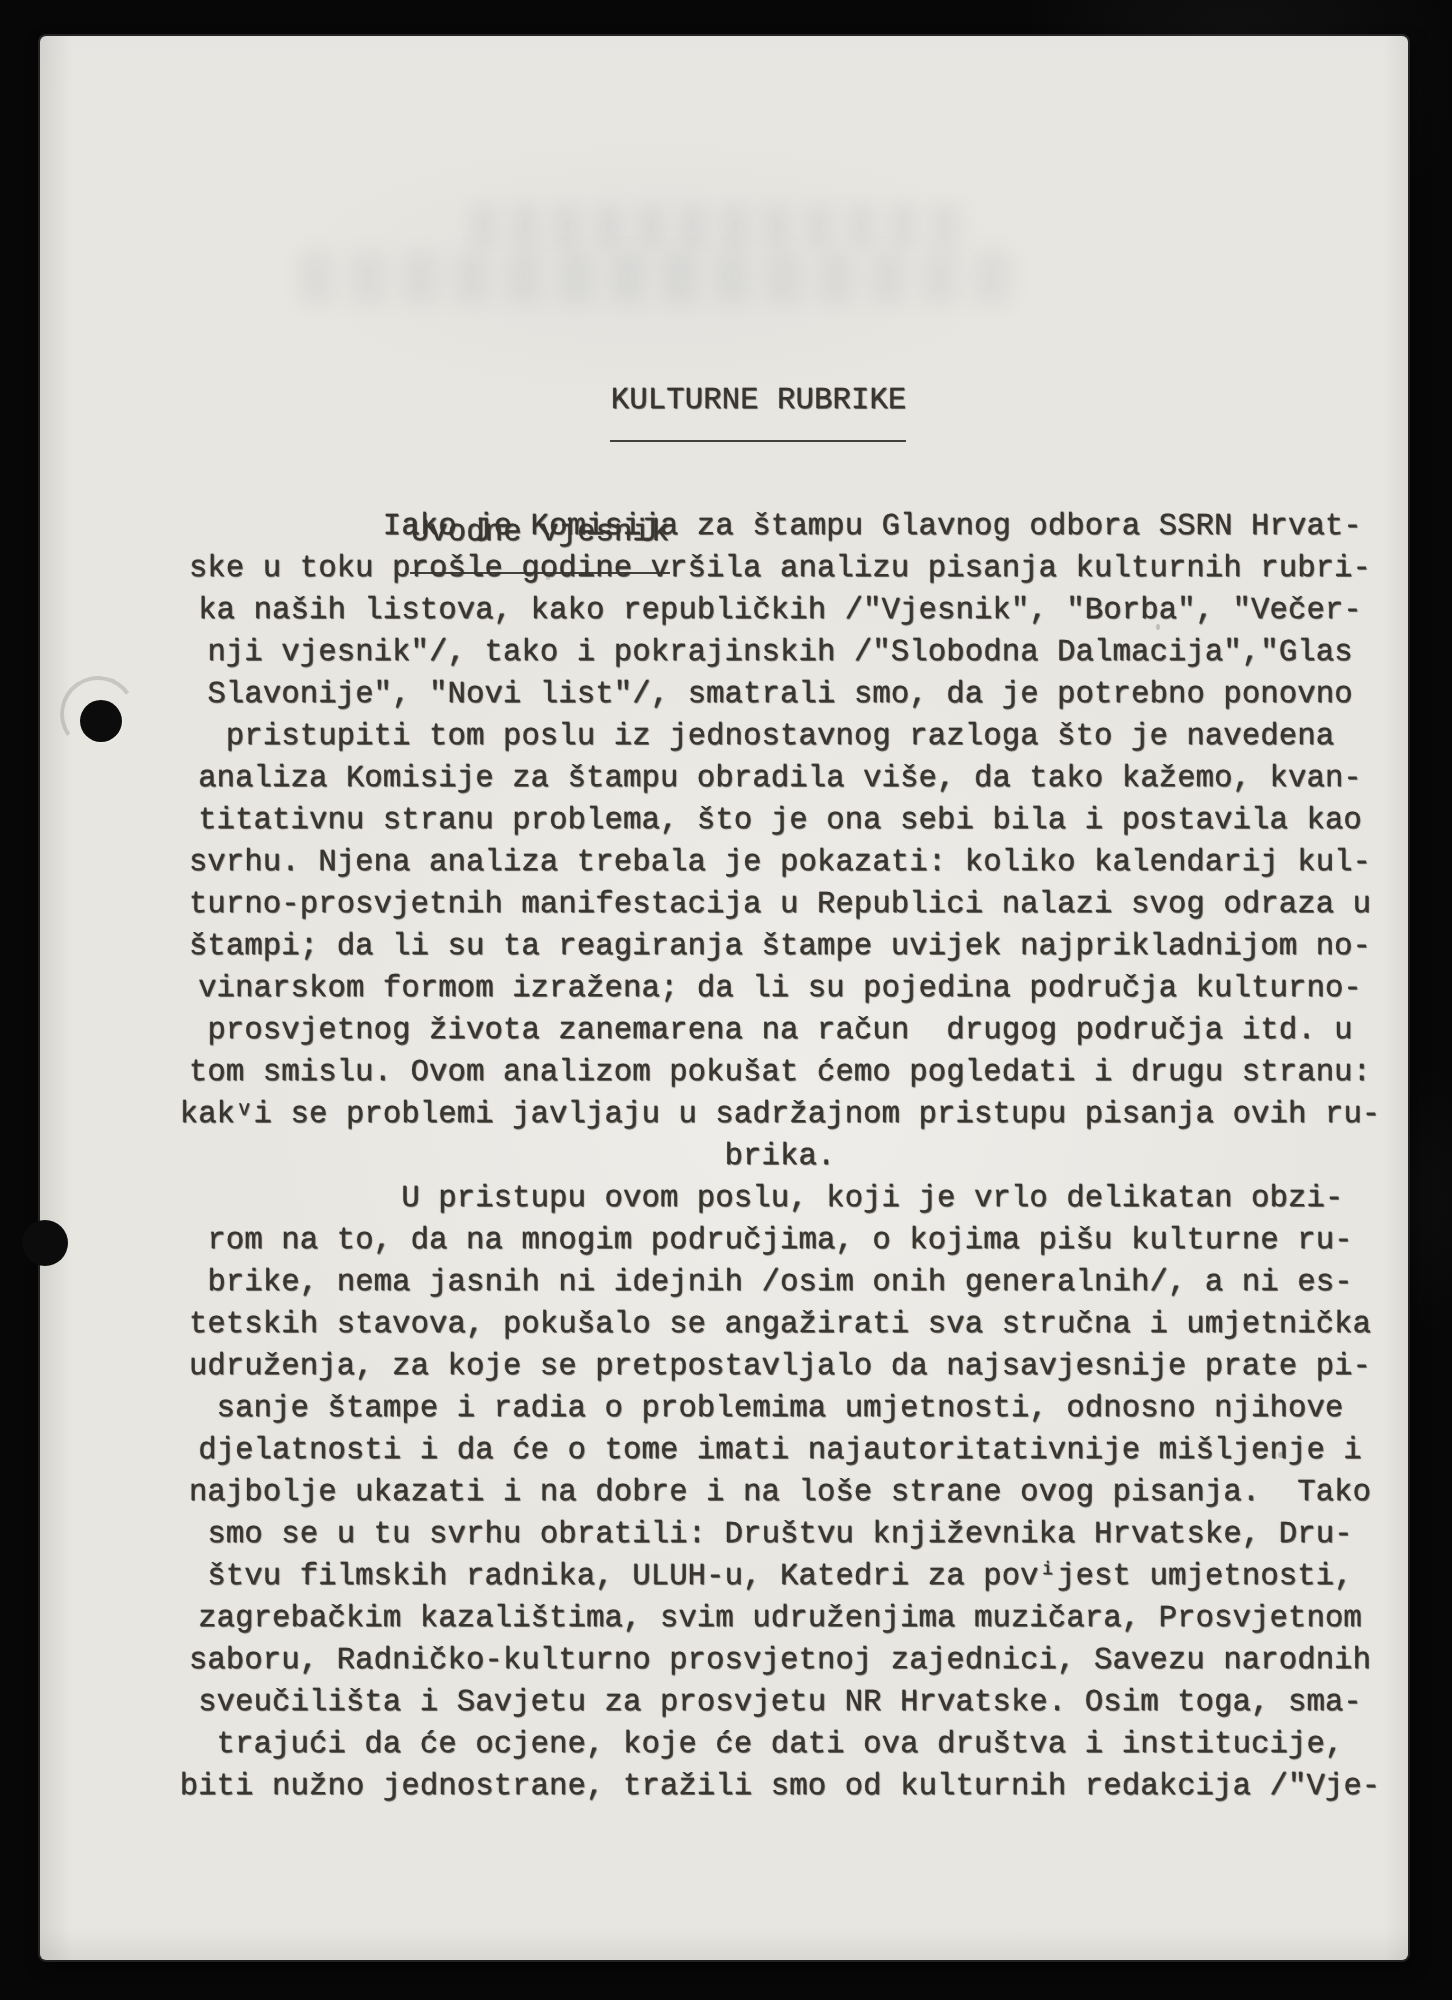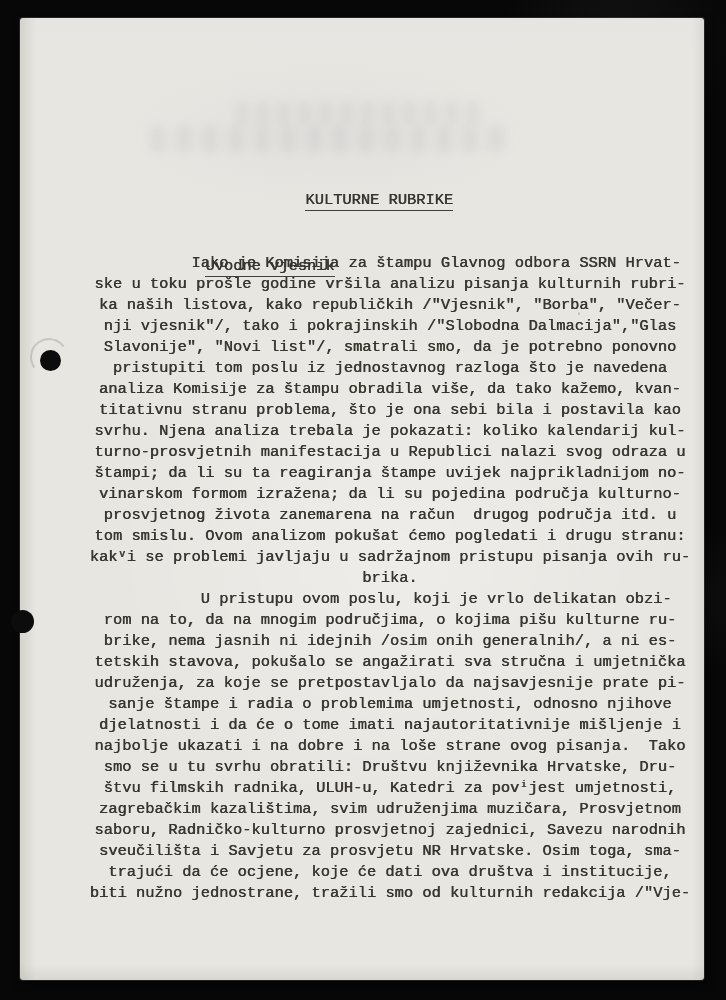--- a/index.html
+++ b/index.html
@@ -49,21 +49,21 @@
   }
 
   .doc-title {
     position: absolute;
     left: 230px;
     top: 151px;
   }
   .doc-title .underlined,
   .doc-heading .underlined {
     border-bottom: 1.6px solid rgba(48,45,40,0.9);
-    padding-bottom: 1px;
+    padding-bottom: 11px;
   }
 
   .doc-heading {
     position: absolute;
     left: 130px;
     top: 217px;
   }
 
   .doc-body {
     position: absolute;

